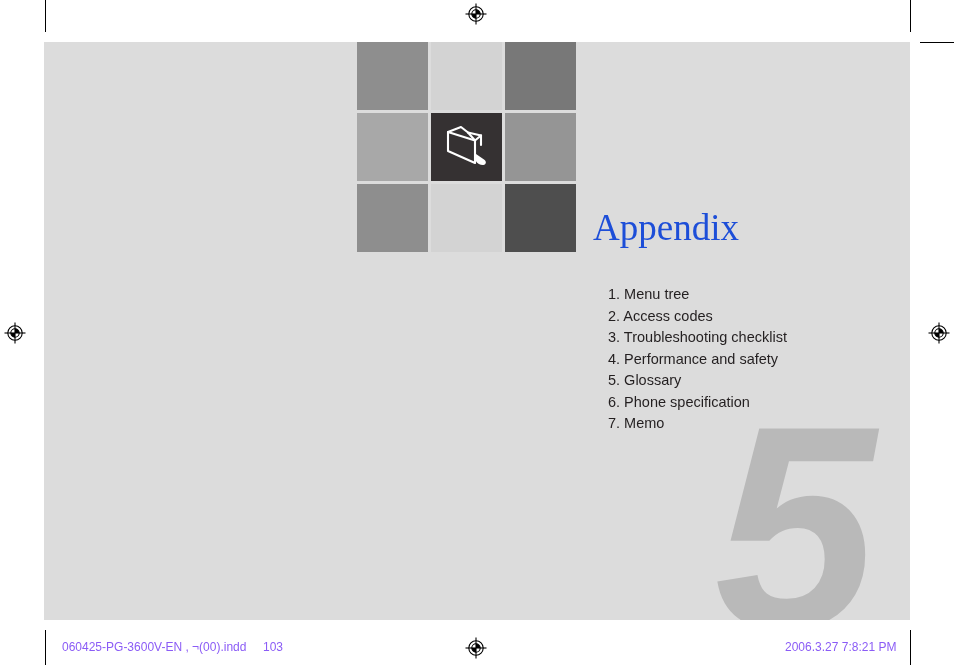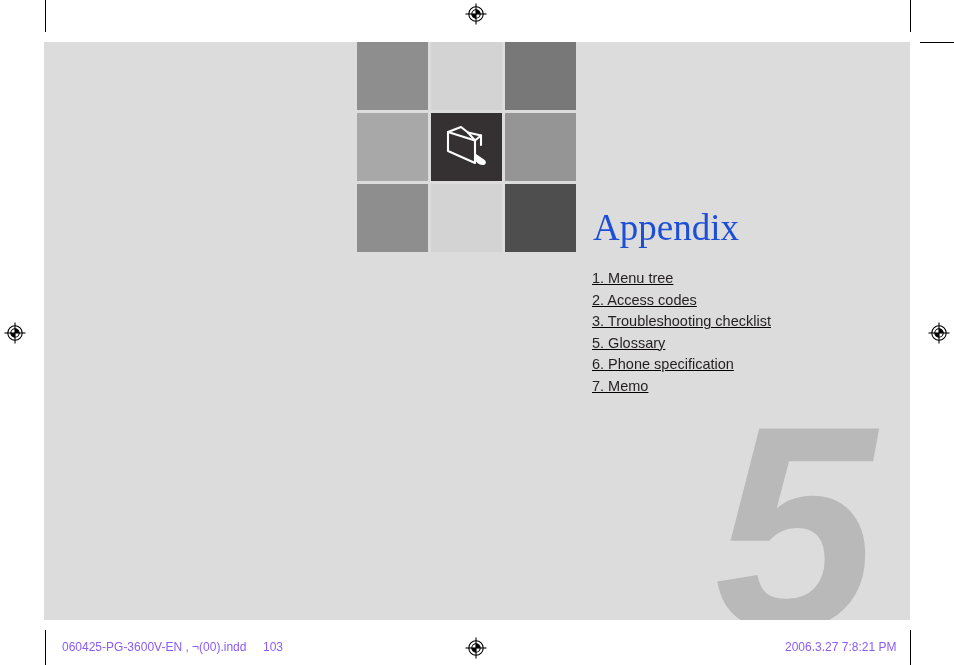--- a/index.html
+++ b/index.html
@@ -96,24 +96,23 @@
     font-size: 37px;
     color: #1d4ed8;
     line-height: 1;
     white-space: nowrap;
   }
 
   #toc-list {
     position: absolute;
     left: 548px;
     top: 226px;
-    margin: 0;
+    margin: 16px;
     padding: 0;
     list-style: none;
-    text-decoration: underline;
   }
   #toc-list li {
     font-family: "Liberation Sans", sans-serif;
     font-size: 14.5px;
     color: #231f20;
     line-height: 21.5px;
     white-space: nowrap;
   }
 
   
@@ -228,20 +227,21 @@
       <div class="grid-cell" style="background:#d3d3d3;"></div>
       <div class="grid-cell" style="background:#4e4e4e;"></div>
     </div>
 
     <div id="chapter-title">Appendix</div>
 
     <ul id="toc-list">
       <li>1. Menu tree</li>
       <li>2. Access codes</li>
       <li>3. Troubleshooting checklist</li>
+      <li>4. Performance and safety</li>
       <li>5. Glossary</li>
       <li>6. Phone specification</li>
       <li>7. Memo</li>
     </ul>
 
   </div>
 
   <div class="footer-text" id="footer-left">060425-PG-3600V-EN , ¬(00).indd</div>
   <div class="footer-text" id="footer-page">103</div>
   <div class="footer-text" id="footer-right">2006.3.27   7:8:21 PM</div>

